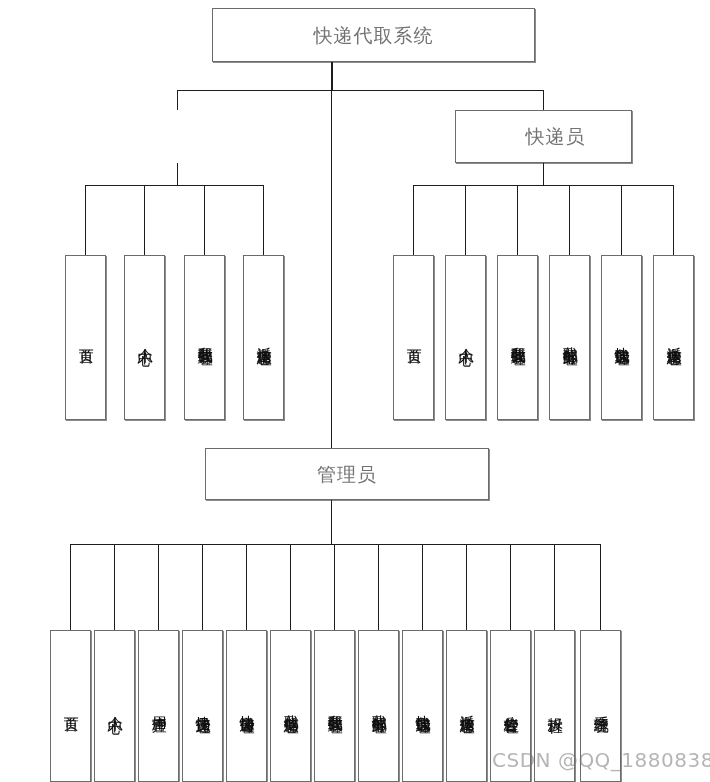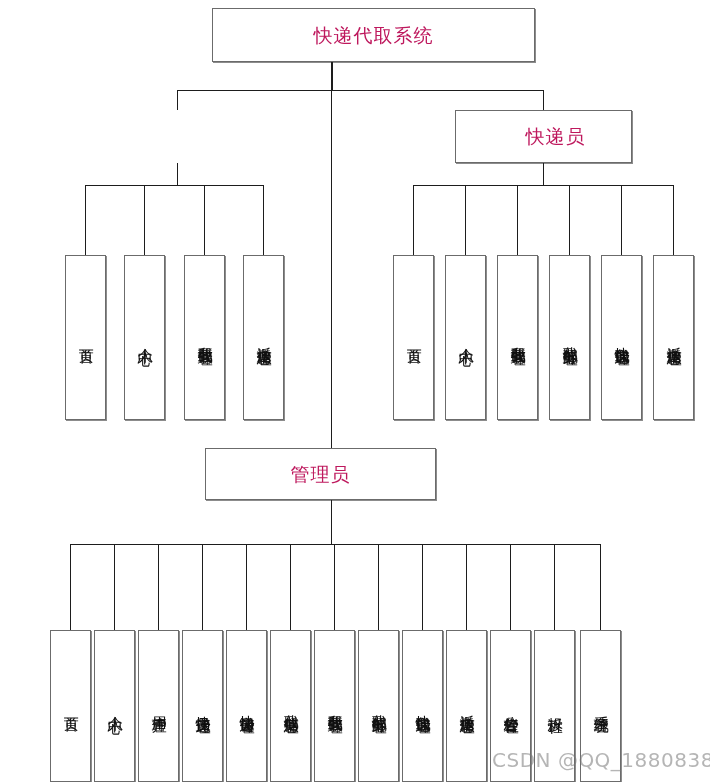--- a/index.html
+++ b/index.html
@@ -25,21 +25,21 @@
     border: 1px solid #6b6b6b;
     box-shadow: 1px 1px 0 #8c8c8c;
   }
   .node.h {
     display: flex;
     align-items: center;
     justify-content: center;
   }
   .node.h .label {
     font-size: 19px;
-    color: #be185d;
+    color: #737373;
     letter-spacing: 1px;
     line-height: 1;
     white-space: nowrap;
   }
   .node.v {
     display: flex;
     align-items: center;
     justify-content: center;
   }
   .node.v .label {
@@ -137,21 +137,21 @@
   <div class="node v" style="left:549px; top:255px; width:41px; height:165px;">
     <span class="label">代取分配管理</span>
   </div>
   <div class="node v" style="left:601px; top:255px; width:41px; height:165px;">
     <span class="label">快递代取管理</span>
   </div>
   <div class="node v" style="left:653px; top:255px; width:41px; height:165px;">
     <span class="label">派送信息管理</span>
   </div>
 
-  <div class="node h" style="left:205px; top:448px; width:231px; height:52px;">
+  <div class="node h" style="left:205px; top:448px; width:284px; height:52px;">
     <span class="label">管理员</span>
   </div>
   <div class="line vline" style="left:331px; top:500px; height:44px;"></div>
   <div class="line hline" style="left:70px; top:544px; width:531px;"></div>
 
   <div class="line vline" style="left:70px;  top:544px; height:86px;"></div>
   <div class="line vline" style="left:114px; top:544px; height:86px;"></div>
   <div class="line vline" style="left:158px; top:544px; height:86px;"></div>
   <div class="line vline" style="left:202px; top:544px; height:86px;"></div>
   <div class="line vline" style="left:246px; top:544px; height:86px;"></div>

